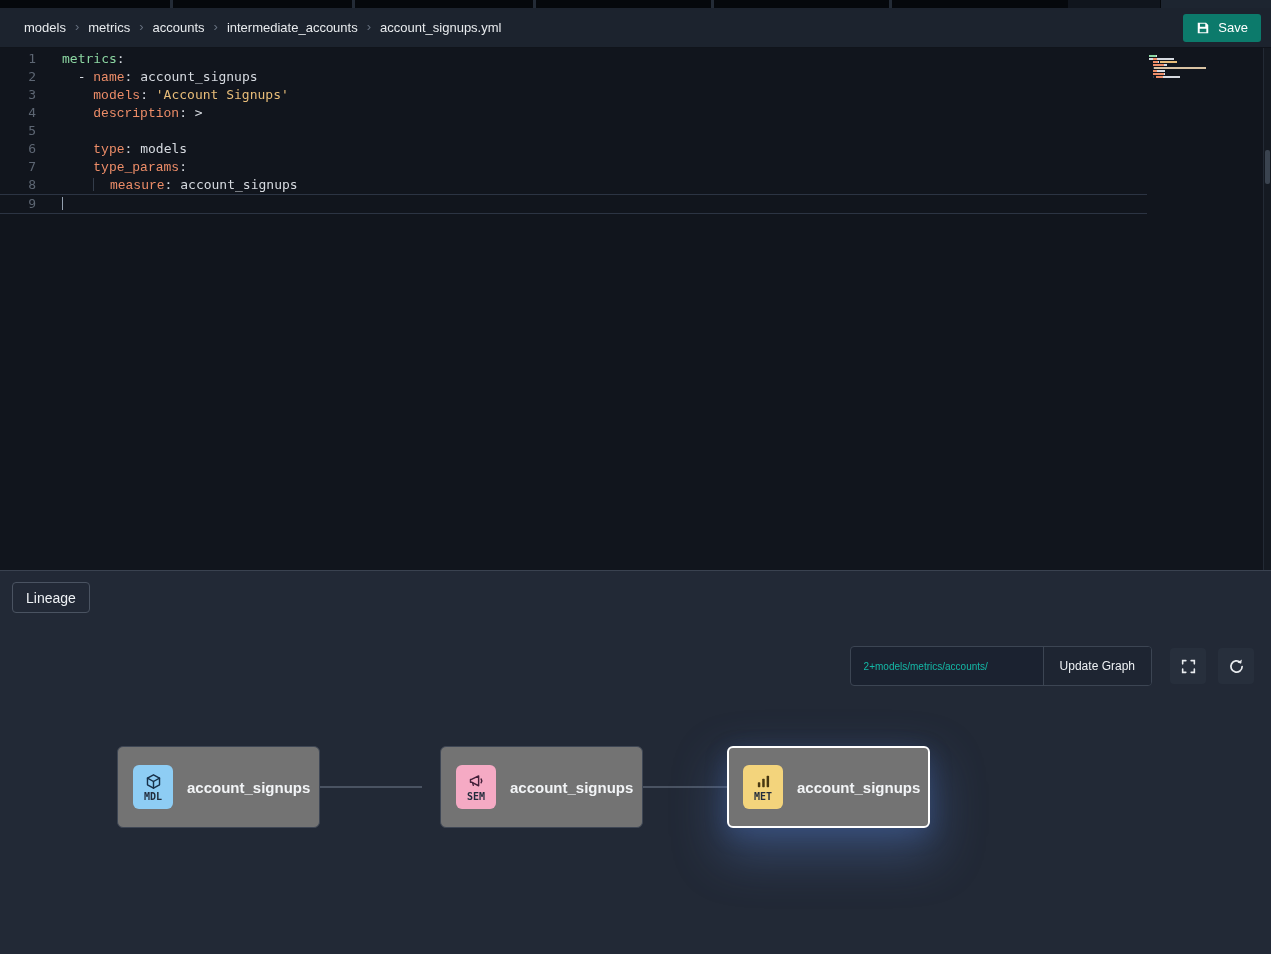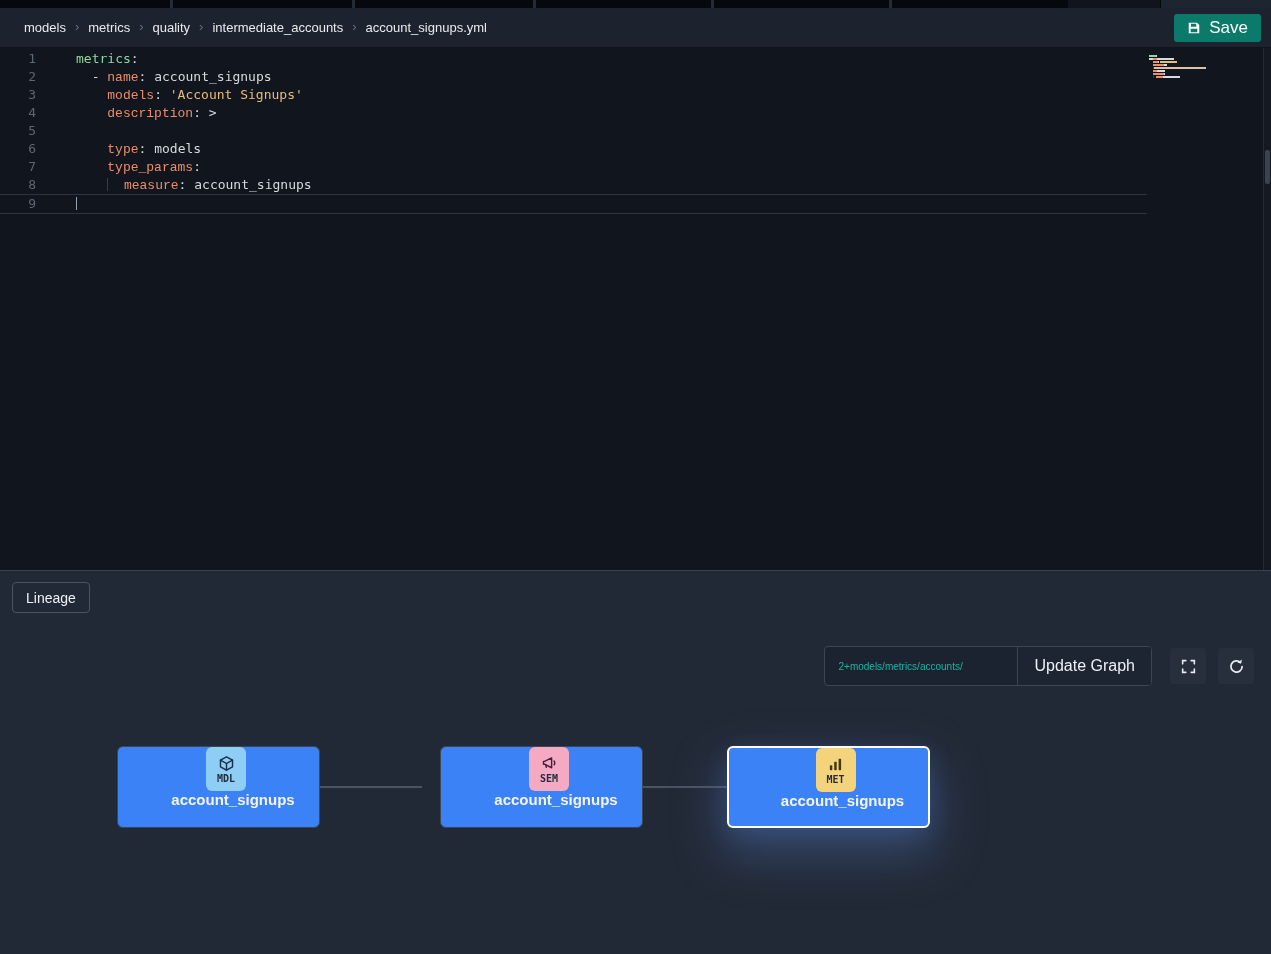--- a/index.html
+++ b/index.html
@@ -12,30 +12,30 @@
   .tabstrip .tail{position:absolute;top:0;right:0;width:110px;height:8px;background:#1d2530;}
   .tabstrip .mid{position:absolute;top:0;left:1068px;width:92px;height:8px;background:#10151d;}
 
   
   .topbar{position:absolute;top:8px;left:0;right:0;height:40px;background:#1c232e;border-bottom:1px solid #10141b;
           display:flex;align-items:center;padding:0 10px 0 24px;box-sizing:border-box;}
   .crumbs{display:flex;align-items:center;gap:9px;font-size:13px;color:#e8ebee;}
   .crumb{cursor:pointer;}
   .crumb-sep{color:#66707f;font-size:13px;transform:translateY(-1px);}
   .save-btn{margin-left:auto;display:flex;align-items:center;gap:8px;height:28px;padding:0 13px;
-            background:#0c7a6b;color:#fff;border:none;border-radius:3px;font-size:17px;font-family:inherit;cursor:pointer;}
+            background:#0c7a6b;color:#fff;border:none;border-radius:3px;font-size:13px;font-family:inherit;cursor:pointer;}
   .save-btn svg{width:14px;height:14px;display:block;}
 
   
   .editor{position:absolute;top:48px;left:0;right:0;height:522px;background:#11151d;
           font-family:"DejaVu Sans Mono",monospace;font-size:13px;}
   .lines{position:absolute;top:2px;left:0;right:124px;}
   .line{display:flex;height:18px;line-height:18px;white-space:pre;cursor:text;}
   .ln{flex:none;width:36px;text-align:right;color:#5d6673;user-select:none;}
-  .code{margin-left:40px;}
+  .code{margin-left:26px;}
   .line.active{border-top:1px solid #2c3443;border-bottom:1px solid #2c3443;}
   .line.active .code::before{content:'';display:inline-block;width:1px;height:13px;background:#94a0af;vertical-align:-2px;}
   .tok-p{color:#d6dae0;}
   .tok-k{color:#ee8d68;font-family:Liberation Mono, monospace;}
   .tok-kt{color:#8cd7a2;}
   .tok-s{color:#e8bd79;}
   .tok-sb{color:#d9c2a3;}
   .tok-guide{display:inline-block;width:0;height:13px;border-left:1px solid #343d4b;vertical-align:-2px;}
 
   .minimap{position:absolute;top:7px;right:58px;width:64px;}
@@ -53,31 +53,31 @@
   .tabs{position:absolute;left:99px;top:0;height:52px;display:flex;}
   .tab{position:relative;display:flex;align-items:center;padding:0 16px;color:#e8ebee;font-size:14px;cursor:pointer;}
   .tab.active::after{content:'';position:absolute;left:2px;right:2px;bottom:0;height:2px;background:#ffffff;}
 
   .lineage-toolbar{position:absolute;top:75px;right:17px;display:flex;align-items:center;}
   .selector-group{display:flex;align-items:stretch;height:40px;border:1px solid #3c4553;border-radius:4px;
                   overflow:hidden;background:#1b2230;box-sizing:border-box;}
   .selector-input{width:166px;background:transparent;border:none;outline:none;color:#14b8a6;
                   font-size:10px;padding:0 13px;font-family:Liberation Sans, sans-serif;}
   .update-btn{border:none;border-left:1px solid #3c4553;background:#1e2532;color:#eef1f4;
-              font-size:16px;padding:0 16px;font-family:inherit;cursor:pointer;}
+              font-size:12px;padding:0 16px;font-family:inherit;cursor:pointer;}
   .icon-btn{width:36px;height:36px;border:none;border-radius:4px;background:#272f3c;
             display:flex;align-items:center;justify-content:center;cursor:pointer;}
   .icon-btn svg{width:17px;height:17px;display:block;}
   .gap-18{margin-left:18px;} .gap-12{margin-left:12px;}
 
   
   .edge{position:absolute;top:215px;height:2px;background:#4a5362;}
   .edge-1{left:320px;width:102px;} .edge-2{left:625px;width:102px;}
-  .node{position:absolute;top:175px;width:203px;height:82px;background:#3b82f6;border:1px solid #3e4654;
-        border-radius:6px;display:flex;align-items:center;padding-left:15px;box-sizing:border-box;cursor:pointer;flex-direction:column;}
+  .node{position:absolute;top:175px;width:203px;height:82px;background:#737373;border:1px solid #3e4654;
+        border-radius:6px;display:flex;align-items:center;padding-left:15px;box-sizing:border-box;cursor:pointer;}
   .node.pos-0{left:117px;} .node.pos-1{left:422px;margin-left:18px;} .node.pos-2{left:727px;}
   .node.selected{border:2px solid #ffffff;padding-left:14px;
         box-shadow:0 22px 48px 6px rgba(84,120,190,0.38),0 6px 22px rgba(60,90,160,0.32);}
   .tile{width:40px;height:44px;border-radius:6px;flex:none;display:flex;flex-direction:column;
         align-items:center;justify-content:center;gap:1px;}
   .tile svg{width:17px;height:17px;display:block;}
   .badge{font-size:10px;font-weight:700;color:#222c3c;font-family:"DejaVu Sans Mono",monospace;line-height:11px;}
   .node-title{margin-left:14px;color:#f2f4f6;font-size:15px;font-weight:600;}
 </style>
 </head>
@@ -94,21 +94,21 @@
     <div class="seg-div" style="left:711px"></div>
     <div class="seg-div" style="left:889px"></div>
   </div>
 
   <div class="topbar">
     <div class="crumbs">
       <span class="crumb">models</span>
       <span class="crumb-sep">›</span>
       <span class="crumb">metrics</span>
       <span class="crumb-sep">›</span>
-      <span class="crumb">quality</span>
+      <span class="crumb">accounts</span>
       <span class="crumb-sep">›</span>
       <span class="crumb">intermediate_accounts</span>
       <span class="crumb-sep">›</span>
       <span class="crumb">account_signups.yml</span>
     </div>
     <button class="save-btn">
       <span>
           <svg viewBox="0 0 16 16">
             <path fill="#ffffff" fill-rule="evenodd" d="M2 2 H11.5 L14 4.5 V14 H2 Z M4.5 3.2 V6.6 H10.6 V3.2 Z M4.2 8.8 H11.8 V12.8 H4.2 Z"></path>
           </svg>

